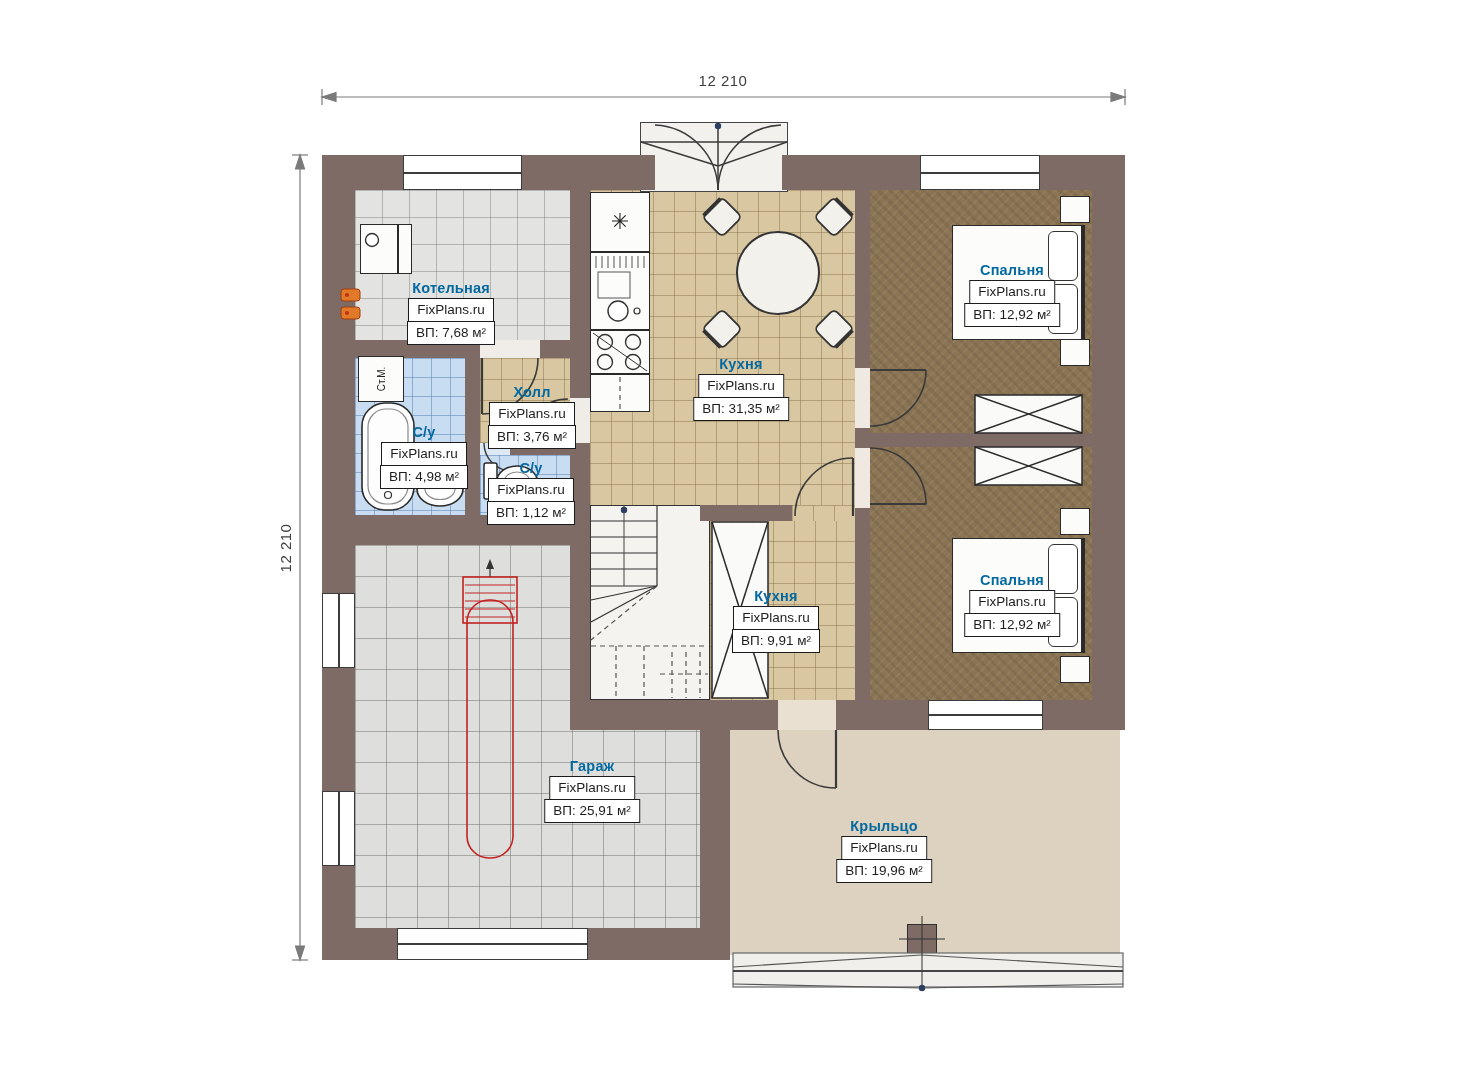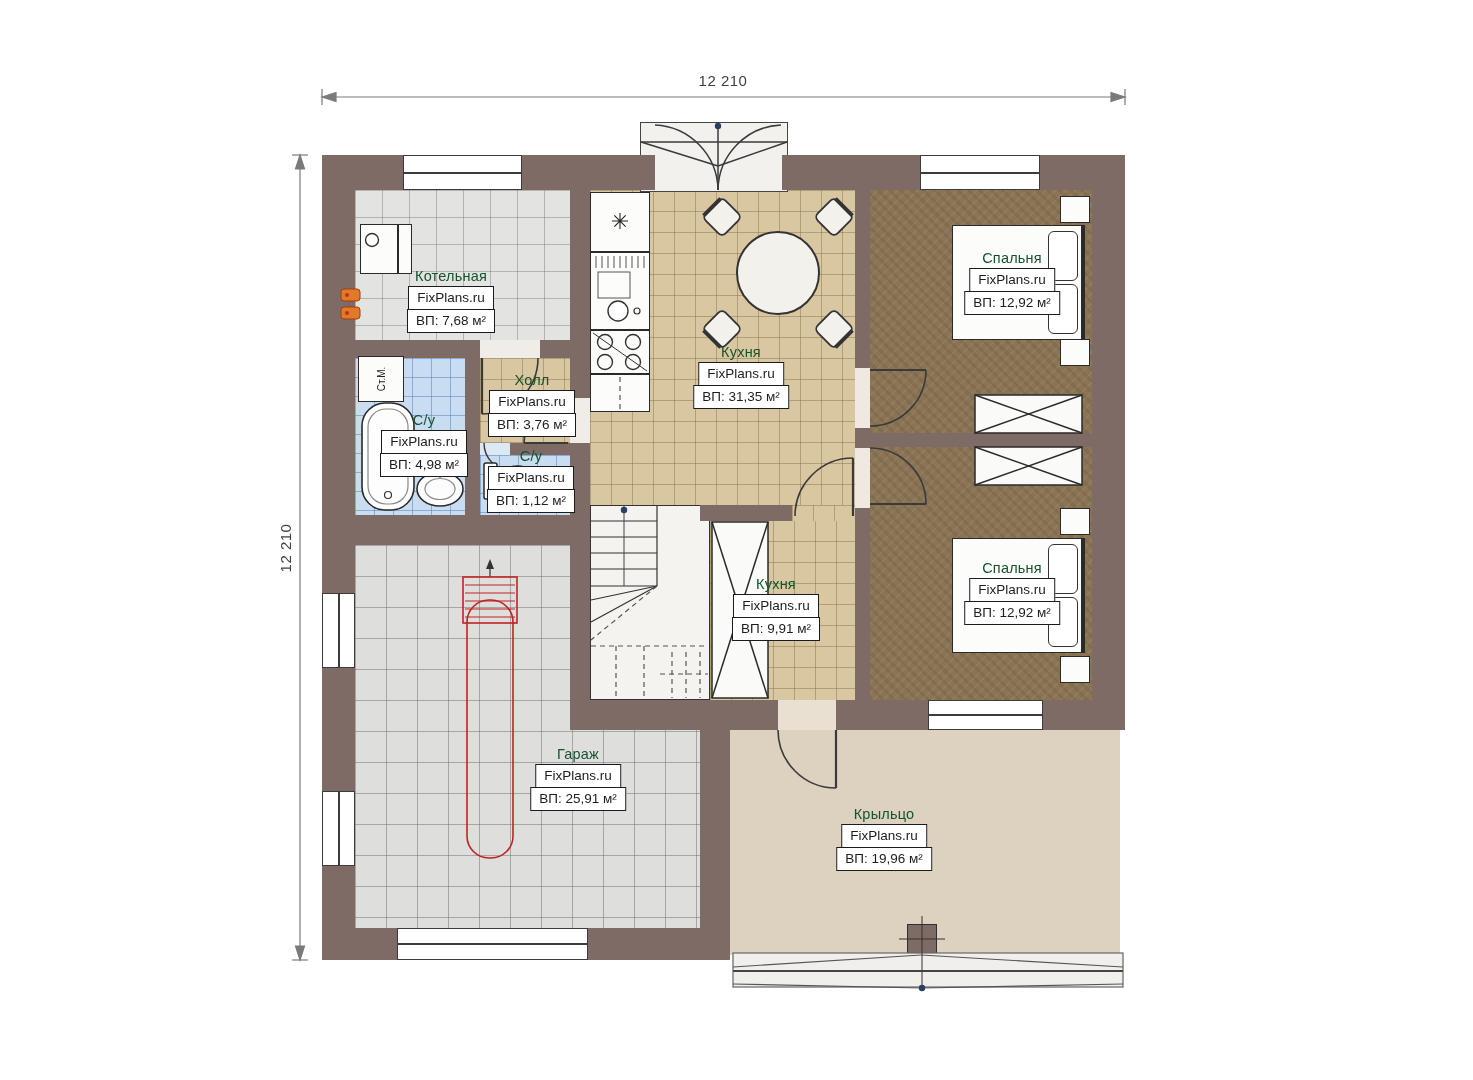--- a/index.html
+++ b/index.html
@@ -15,21 +15,21 @@
   .tiles-gray-lg{background-color:#dededd;background-image:linear-gradient(rgba(110,110,110,.5) 1px,transparent 1px),linear-gradient(90deg,rgba(110,110,110,.5) 1px,transparent 1px);background-size:31px 31px;}
   .tiles-tan{background-color:#d8c7a0;background-image:linear-gradient(rgba(130,110,70,.45) 1px,transparent 1px),linear-gradient(90deg,rgba(130,110,70,.45) 1px,transparent 1px);background-size:21px 21px;}
   .tiles-blue{background-color:#c8dcf2;background-image:linear-gradient(rgba(80,125,175,.5) 1px,transparent 1px),linear-gradient(90deg,rgba(80,125,175,.5) 1px,transparent 1px);background-size:19px 19px;}
   .floor-bedroom{background-color:#8b7454;background-image:repeating-linear-gradient(45deg,rgba(0,0,0,.07) 0 3px,transparent 3px 8px),repeating-linear-gradient(-45deg,rgba(255,255,255,.05) 0 2px,transparent 2px 7px);}
   .floor-porch{background-color:#ddd1c0;}
   .floor-white{background-color:#f4f3f0;}
   .furn{position:absolute;z-index:5;background:#fcfcfa;border:1.6px solid #2a2a2a;box-sizing:border-box;}
   .pillow{position:absolute;z-index:6;background:#fff;border:1.4px solid #333;border-radius:6px;box-sizing:border-box;}
   .bed{border-right-width:4px;}
   .room-label{position:absolute;z-index:7;transform:translateX(-50%);text-align:center;color:#222;}
-  .rl-name{font-weight:normal;font-size:14.5px;margin-bottom:2px;color:#14532d;letter-spacing:.2px;}
+  .rl-name{font-weight:bold;font-size:14.5px;margin-bottom:2px;color:#0369a1;letter-spacing:.2px;margin-top:12px;}
   .rl-box{background:#fff;border:1.6px solid #1b1b1b;font-size:13.5px;padding:2px 8px;margin:-1.6px auto 0;width:max-content;line-height:1.35;color:#1d1d1d;}
   .rl-box.first{margin-top:0;}
   .dim{position:absolute;z-index:7;font-size:15px;color:#3f3f3f;letter-spacing:.5px;}
   .overlay{position:absolute;left:0;top:0;z-index:6;pointer-events:none;}
   .vestibule{position:absolute;z-index:2;background:#f2f1ee;border:1.5px solid #444;box-sizing:border-box;}
   .fridge-glyph{display:flex;width:100%;height:100%;align-items:center;justify-content:center;font-size:22px;color:#222;}
   .washm-label{position:absolute;left:50%;top:50%;transform:translate(-50%,-50%) rotate(-90deg);font-size:10px;color:#222;white-space:nowrap;}
   .column{position:absolute;z-index:5;background:#7e6b66;border:1.5px solid #2f2f2f;box-sizing:border-box;}
 </style>
 </head>
@@ -343,21 +343,21 @@
   <div class="room-label" style="left:1012px;top:560px;">
     <div class="rl-name">Спальня</div>
     <div class="rl-box first">FixPlans.ru</div>
     <div class="rl-box">ВП: 12,92 м²</div>
   </div>
   <div class="room-label" style="left:776px;top:576px;">
     <div class="rl-name">Кухня</div>
     <div class="rl-box first">FixPlans.ru</div>
     <div class="rl-box">ВП: 9,91 м²</div>
   </div>
-  <div class="room-label" style="left:578px;top:746px;">
+  <div class="room-label" style="left:592px;top:746px;">
     <div class="rl-name">Гараж</div>
     <div class="rl-box first">FixPlans.ru</div>
     <div class="rl-box">ВП: 25,91 м²</div>
   </div>
   <div class="room-label" style="left:884px;top:806px;">
     <div class="rl-name">Крыльцо</div>
     <div class="rl-box first">FixPlans.ru</div>
     <div class="rl-box">ВП: 19,96 м²</div>
   </div>
 

